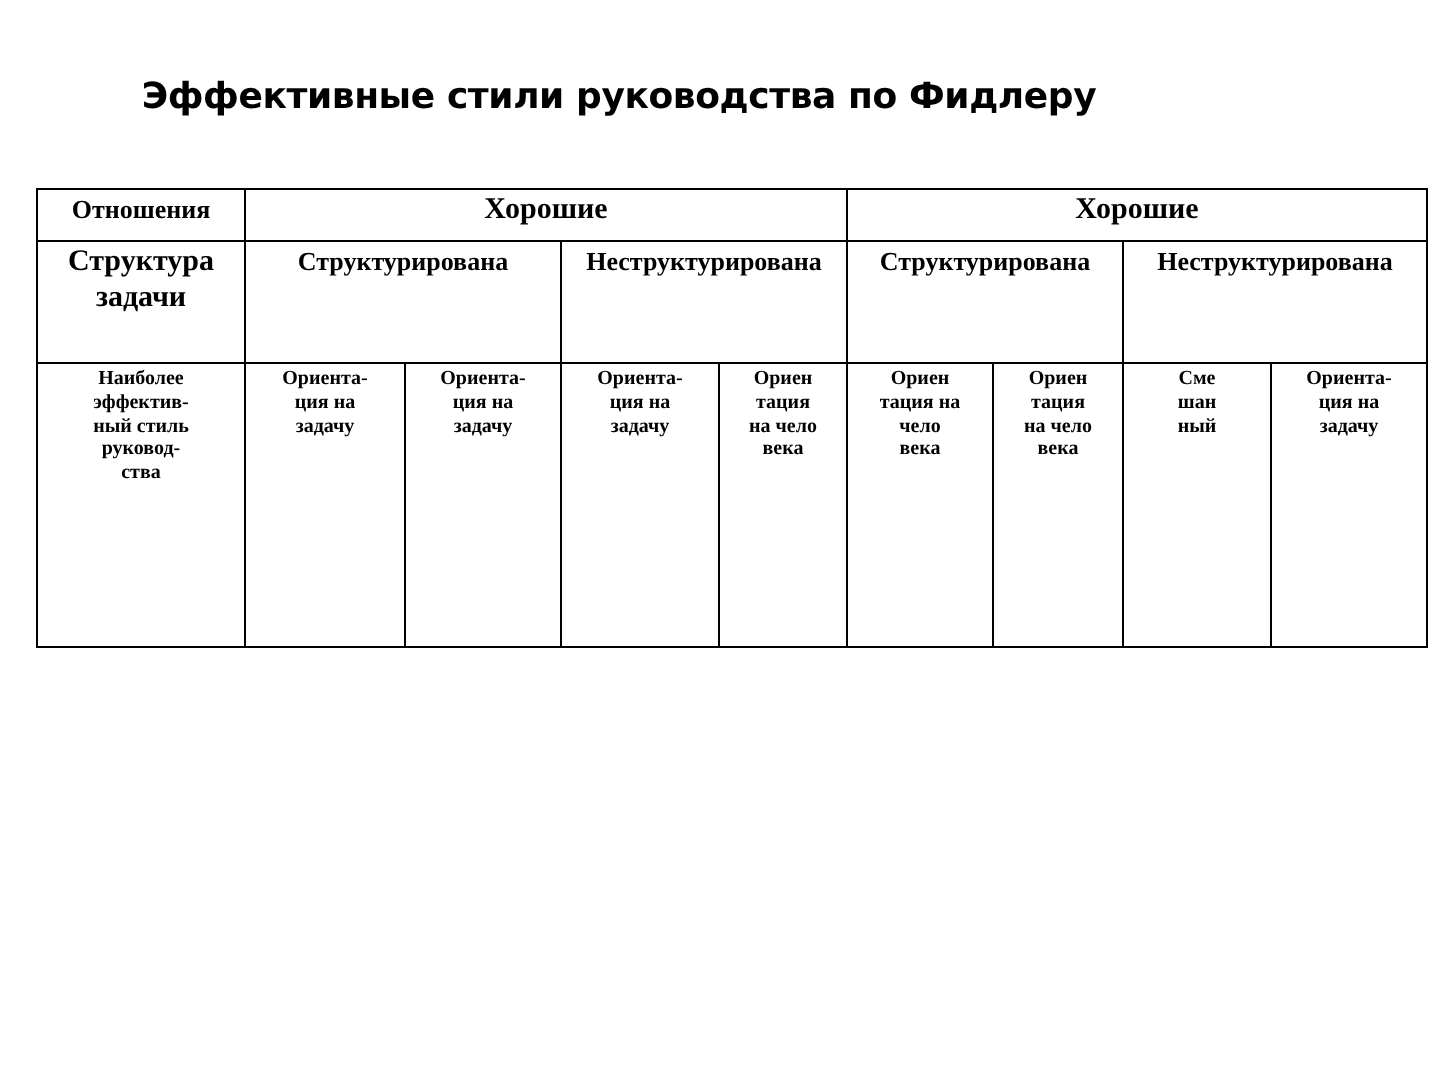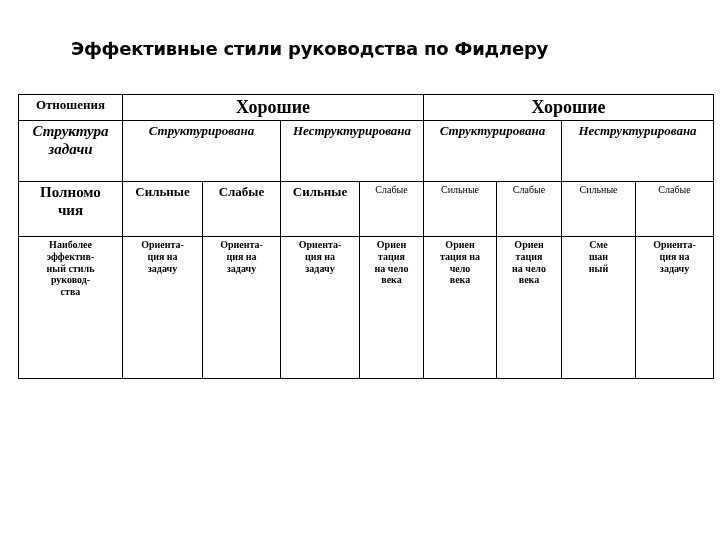--- a/index.html
+++ b/index.html
@@ -17,26 +17,26 @@
     position: absolute; left: 18px; top: 94px;
     border-collapse: collapse; table-layout: fixed;
     width: 695px;
     padding-left: 44px;
   }
   table.fiedler td {
     border: 1.5px solid #000; vertical-align: top; text-align: center;
     padding: 2px 2px 0 2px; line-height: 1.18; font-weight: bold;
   }
   .row-h td { height: 23px; vertical-align: middle; }
-  .row-s td { height: 58px; font-style: italic; }
+  .row-s td { height: 58px; }
   .row-p td { height: 52px; }
   .row-e td { height: 139px; }
   .f13 { font-size: 13px; }
   .f15 { font-size: 15px; }
-  .f17 { font-size: 18px; }
+  .f17 { font-size: 15px; }
   .f10 { font-size: 10px; font-weight: normal !important; }
   .row-p td { padding-top: 4px; }
   .row-s td { padding-top: 4px; }
   .row-e td { padding-top: 6px; font-size: 10px; }
   .pre { white-space: pre-line; }
 </style>
 </head>
 <body>
 
 <div class="title"><span>Эффективные стили руководства по Фидлеру</span></div>
@@ -58,32 +58,20 @@
     <td class="f13">Отношения</td>
     <td class="f17" colspan="4">Хорошие</td>
     <td class="f17" colspan="4">Хорошие</td>
   </tr>
   <tr class="row-s">
     <td class="f15">Структура задачи</td>
     <td class="f13" colspan="2">Структурирована</td>
     <td class="f13" colspan="2">Неструктурирована</td>
     <td class="f13" colspan="2">Структурирована</td>
     <td class="f13" colspan="2">Неструктурирована</td>
-  </tr>
-  <tr class="row-p">
-    <td class="f15 pre">Полномо
-чия</td>
-    <td class="f13">Сильные</td>
-    <td class="f13">Слабые</td>
-    <td class="f13">Сильные</td>
-    <td class="f10">Слабые</td>
-    <td class="f10">Сильные</td>
-    <td class="f10">Слабые</td>
-    <td class="f10">Сильные</td>
-    <td class="f10">Слабые</td>
   </tr>
   <tr class="row-e">
     <td class="pre">Наиболее
 эффектив-
 ный стиль
 руковод-
 ства</td>
     <td class="pre">Ориента-
 ция на
 задачу</td>

